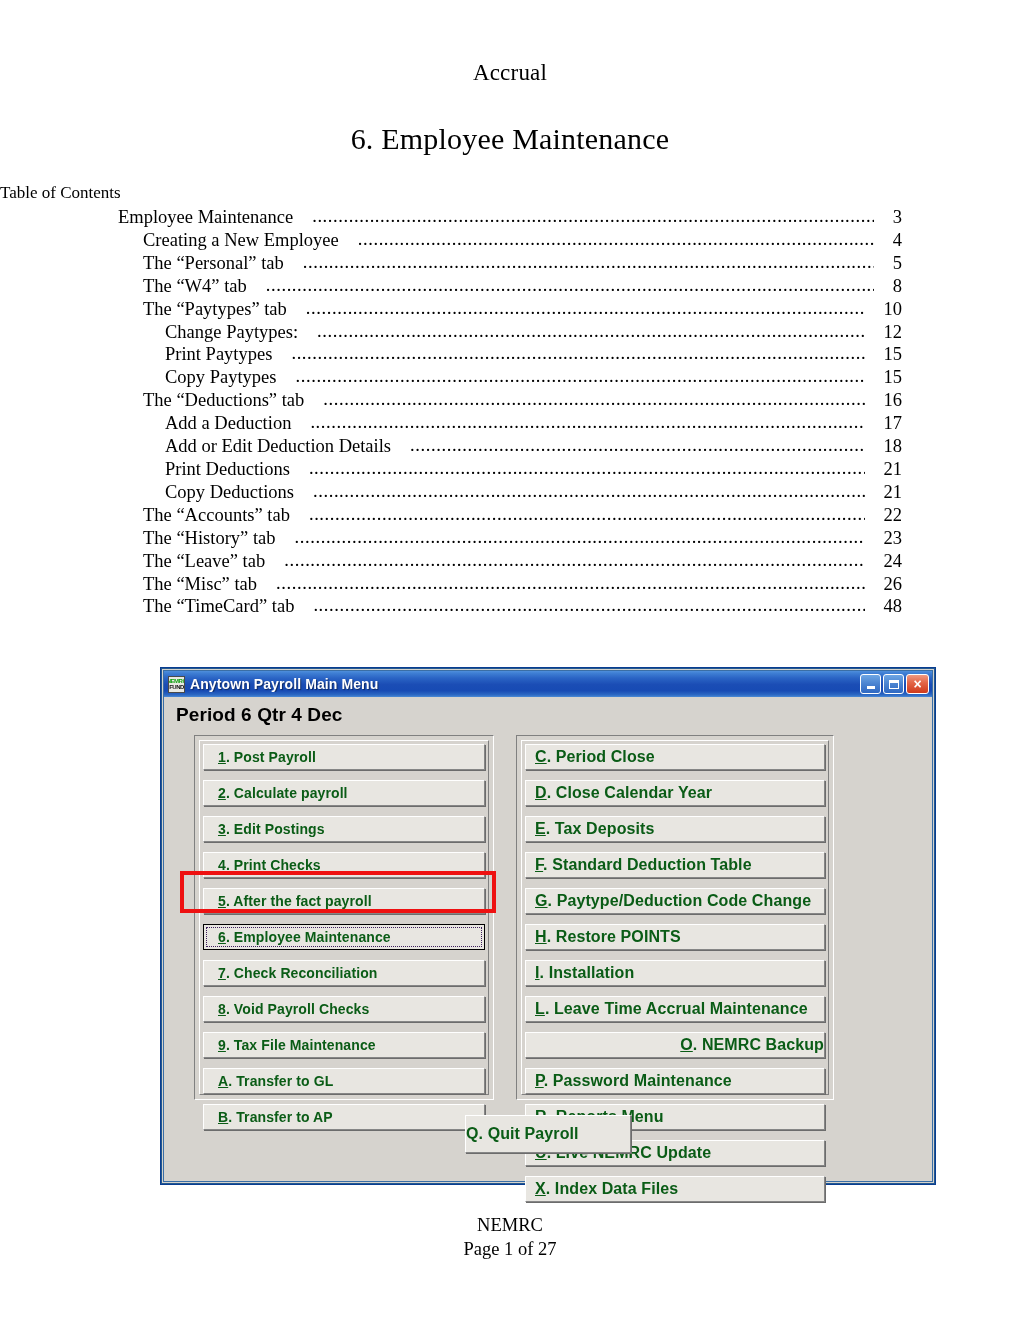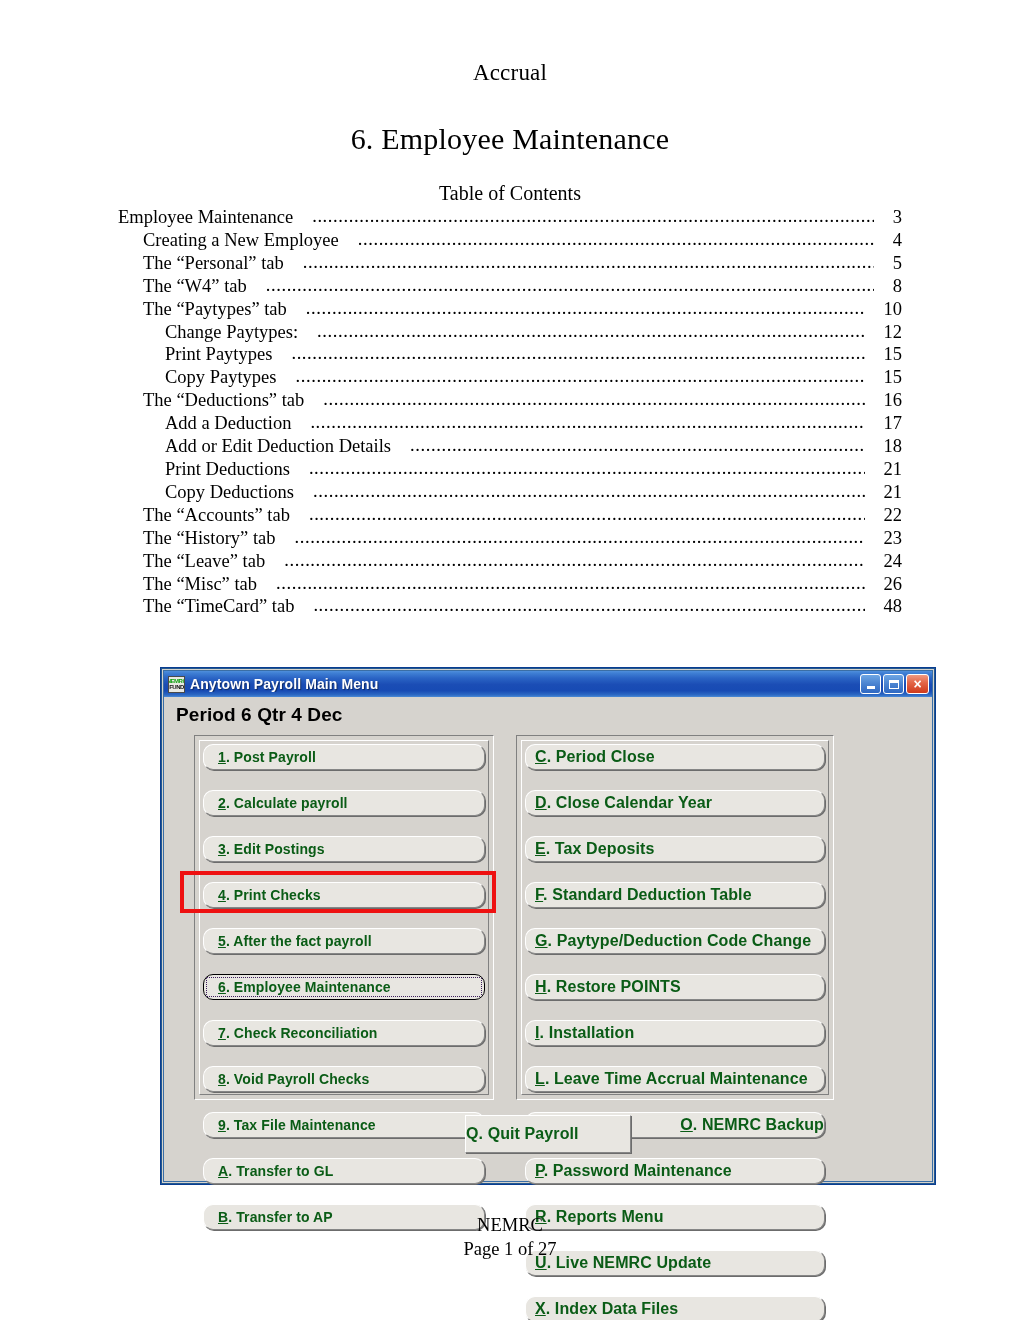--- a/index.html
+++ b/index.html
@@ -45,22 +45,22 @@
     text-align: center;
     font-size: 30px;
     line-height: 38px;
     letter-spacing: 0.2px;
   }
   .toc-heading {
     position: absolute;
     left: 0;
     top: 179px;
     width: 1020px;
-    text-align: center;
-    font-size: 20px;
+    text-align: left;
+    font-size: 17px;
     line-height: 28px;
   }
 
   
   .toc {
     position: absolute;
     left: 118px;
     top: 206px;
     width: 784px;
   }
@@ -266,33 +266,32 @@
     display: block;
     width: 100%;
     height: 26px;
     background: #e8e6e1;
     border-top: 1px solid #ffffff;
     border-left: 1px solid #ffffff;
     border-right: 1px solid #868686;
     border-bottom: 1px solid #868686;
     box-shadow: 1px 1px 0 0 #6c6c6c;
     box-sizing: border-box;
-    margin: 0 0 20px 0;
+    margin: 0 0 10px 0;
     font-family: "Liberation Sans", "DejaVu Sans", sans-serif;
     font-size: 14px;
     font-weight: bold;
     color: #0a5c16;
     text-align: left;
     padding: 0 0 0 14px;
     line-height: 24px;
     cursor: pointer;
     white-space: nowrap;
     overflow: hidden;
     letter-spacing: 0.1px;
-    border-radius: 10px;
   }
   .menu-btn .acc {
     text-decoration: underline;
   }
   .menu-btn.compact {
     font-size: 16px;
     padding-left: 9px;
   }
   .menu-btn.gap-above {
     margin-top: 6px;

